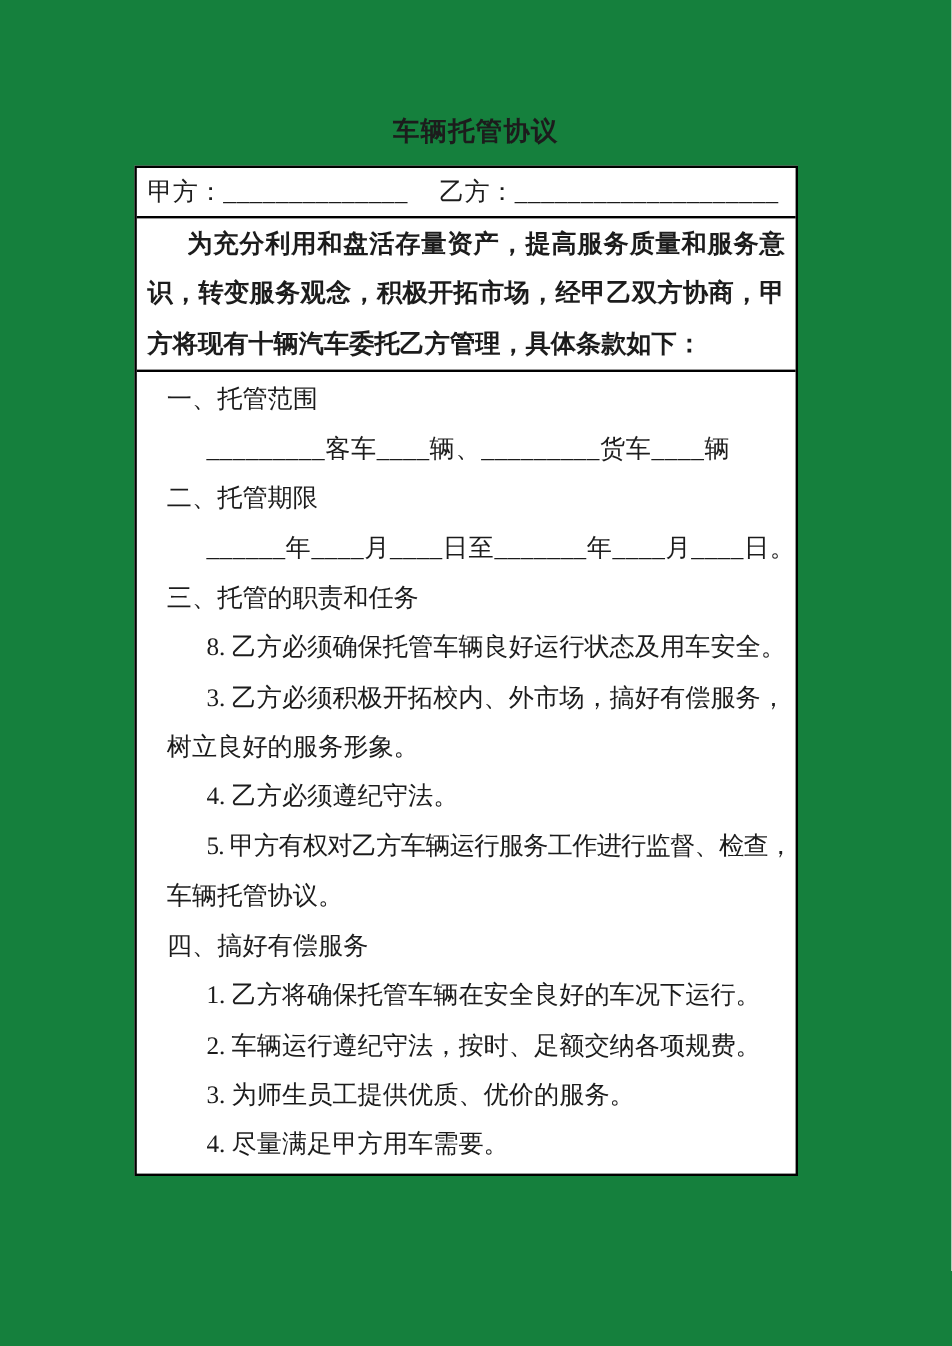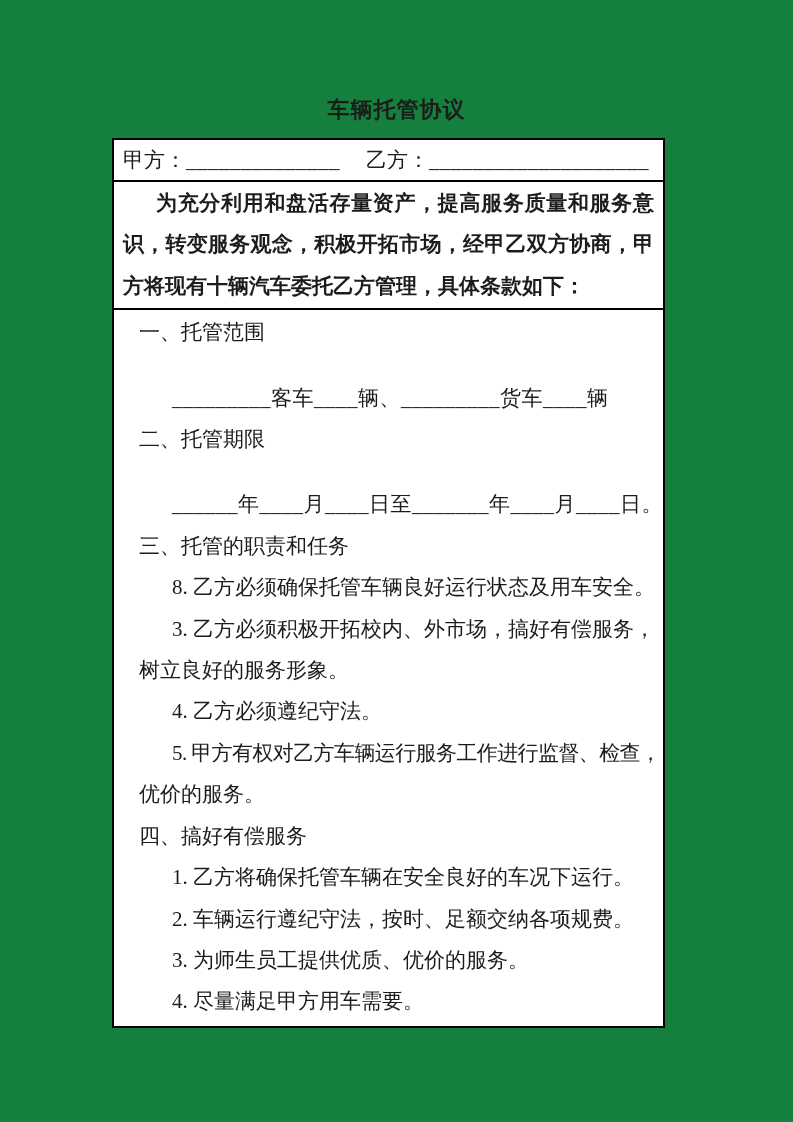--- a/index.html
+++ b/index.html
@@ -40,21 +40,21 @@
   .row-body { padding: 2px 25px 3px; }
   .line {
     line-height: 41.4px;
     white-space: nowrap;
     font-size: 21px;
   }
   .indent { padding-left: 33px; }
   .fill { text-align: justify; text-align-last: justify; }
   .tight { letter-spacing: -0.6px; }
   .party-gap { display: inline-block; width: 26px; }
-  .blank { letter-spacing: 0.5px; margin-top: 24px; }
+  .blank { letter-spacing: 0.5px; }
 </style>
 </head>
 <body>
 
 <div class="page">
 
   <div class="doc-title">车辆托管协议</div>
 
   <div class="contract-table">
 
@@ -73,21 +73,21 @@
 
       <div class="line">二、托管期限</div>
       <div class="line indent blank">______年____月____日至_______年____月____日。</div>
 
       <div class="line">三、托管的职责和任务</div>
       <div class="line indent">8. 乙方必须确保托管车辆良好运行状态及用车安全。</div>
       <div class="line indent fill">3. 乙方必须积极开拓校内、外市场，搞好有偿服务，</div>
       <div class="line">树立良好的服务形象。</div>
       <div class="line indent">4. 乙方必须遵纪守法。</div>
       <div class="line indent fill tight">5. 甲方有权对乙方车辆运行服务工作进行监督、检查，</div>
-      <div class="line">优价的服务。</div>
+      <div class="line">车辆托管协议。</div>
 
       <div class="line">四、搞好有偿服务</div>
       <div class="line indent">1. 乙方将确保托管车辆在安全良好的车况下运行。</div>
       <div class="line indent">2. 车辆运行遵纪守法，按时、足额交纳各项规费。</div>
       <div class="line indent">3. 为师生员工提供优质、优价的服务。</div>
       <div class="line indent">4. 尽量满足甲方用车需要。</div>
 
     </div>
   </div>
 </div>

